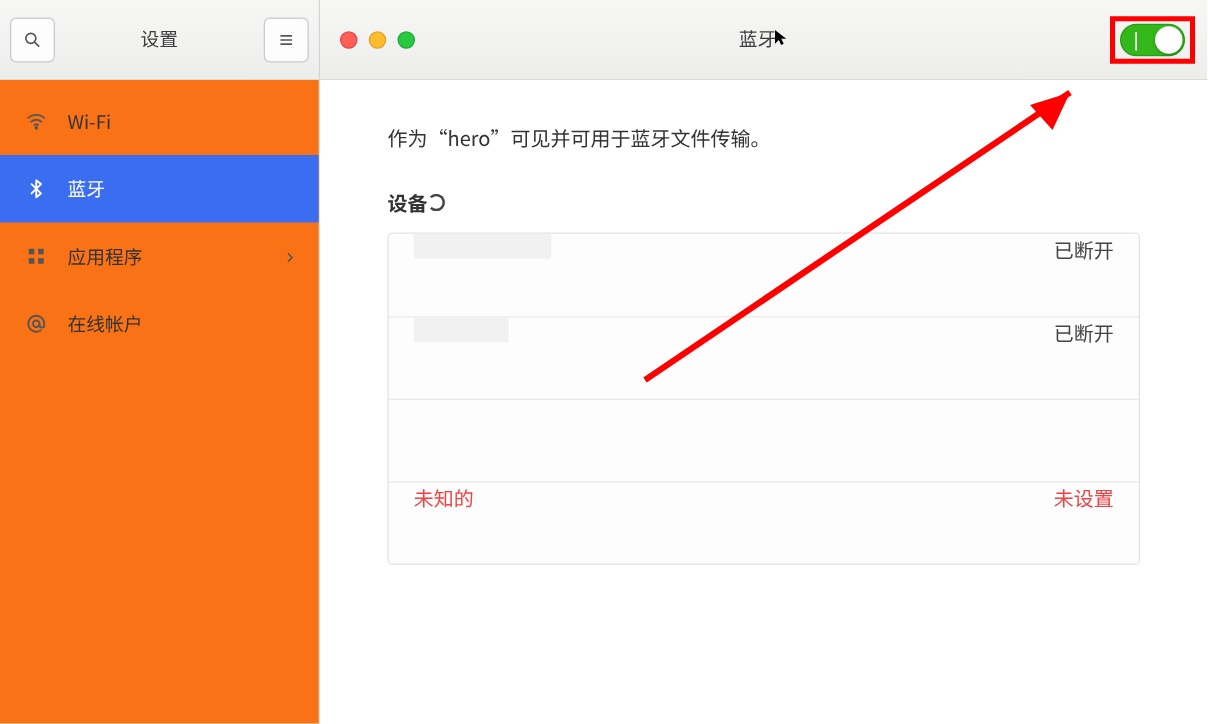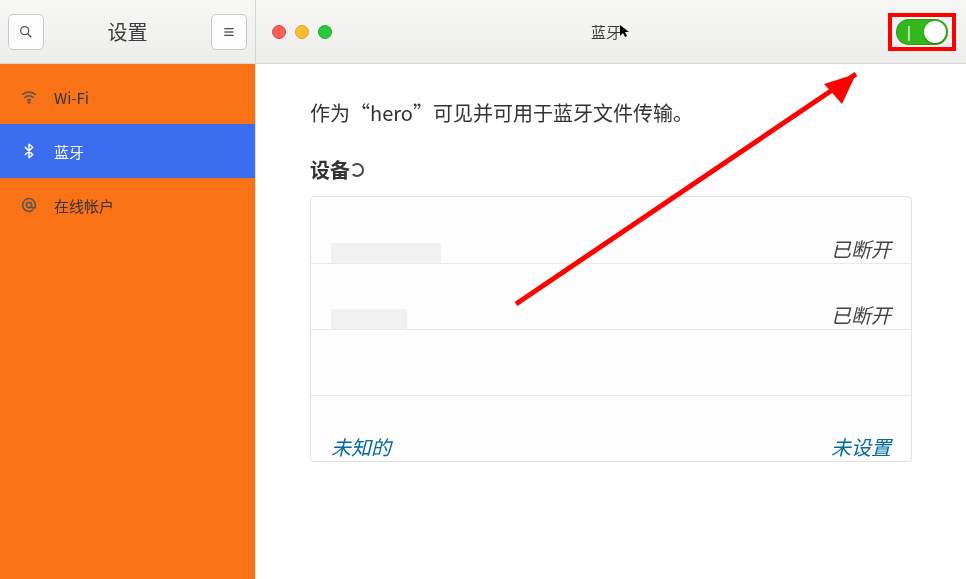--- a/index.html
+++ b/index.html
@@ -12,21 +12,21 @@
   .tb-left { width: 256px; display: flex; align-items: center; padding: 0 8px;
              background: linear-gradient(#f7f7f6,#ededec); border-right: 1px solid #d4d4d4; }
   .tb-right { flex: 1; display: flex; align-items: center; padding: 0 10px;
               background: linear-gradient(#f7f7f6,#ededec); position: relative; }
 
   .icon-btn { width: 36px; height: 36px; border: 1px solid #c9c9c9; border-radius: 5px;
               background: #fdfdfd; display: flex; align-items: center; justify-content: center;
               cursor: pointer; }
   .icon-btn svg { width: 16px; height: 16px; stroke: #555; fill: none; stroke-width: 2; }
 
-  .tb-left-title { flex: 1; text-align: center; font-size: 20px; color: #3c3c3c; }
+  .tb-left-title { flex: 1; text-align: center; font-size: 15px; color: #3c3c3c; }
 
   .traffic-lights { display: flex; gap: 9px; margin-left: 6px; }
   .tl { width: 14px; height: 14px; border-radius: 50%; }
   .tl-red    { background: #ff5f57; border: 1px solid #e24640; }
   .tl-yellow { background: #febc2e; border: 1px solid #e1a124; }
   .tl-green  { background: #28c840; border: 1px solid #1fa833; }
 
   .tb-right-title { position: absolute; left: 0; right: 0; text-align: center;
                     font-size: 15px; color: #3c3c3c; pointer-events: none; }
   .cursor { display:inline-block; margin-left:-2px; }
@@ -44,36 +44,36 @@
 
   .sidebar { width: 256px; border-right: 1px solid #e2e2e2; background: #f97316;
              overflow: hidden; padding-top: 6px; }
   .nav-item { display: flex; align-items: center; height: 54px; padding: 0 18px;
               font-size: 15px; color: #333; cursor: pointer; }
   .nav-item .nav-icon { width: 22px; display: flex; justify-content: center; margin-right: 14px; color:#555; }
   .nav-item.active { background: #3a6df0; color: #fff; }
   .nav-item.active .nav-icon { color: #fff; }
   .nav-item .chev { margin-left: auto; color:#555; }
 
-  .content { flex: 1; padding: 34px 54px 0 54px; font-size: 20px; color:#333;
+  .content { flex: 1; padding: 34px 54px 0 54px; font-size: 16px; color:#333;
              overflow: hidden; position: relative; }
   .intro { margin-bottom: 28px; }
   .section-hdr { display:flex; align-items:center; font-weight:600; margin-bottom:12px; }
   .spinner { width:14px; height:14px; border:2px solid #444; border-left-color:transparent;
              border-radius:50%; display:inline-block; }
 
   .dev-list { border:1px solid #e3e3e3; border-radius:4px; background:#fdfdfd; }
-  .dev-row { display:flex; align-items:flex-end; height:66px; padding:0 20px;
-             border-top:1px solid #e9e9e9;font-style:italic; }
+  .dev-row { display:flex; align-items:flex-start; height:66px; padding:0 20px;
+             border-top:1px solid #e9e9e9; }
   .dev-row:first-child { border-top:none; }
   .dev-name-skel { background:#f1f1f1; border-radius:2px; }
   .skel-a { width:110px; height:20px; }
   .skel-b { width:76px; height:20px; }
   .dev-status { margin-left:auto; color:#444; }
-  .dev-row.muted .dev-status, .dev-row.muted .dev-label { color:#0369a1; }
+  .dev-row.muted .dev-status, .dev-row.muted .dev-label { color:#ef4444; }
   .dev-label { color:#9b9b9b; }
 
   
   .arrow-annot { position:absolute; pointer-events:none; }
 </style>
 </head>
 <body>
 
 <div class="topbar">
 
@@ -139,20 +139,36 @@
             <path d="M7 7 L17 17 L12 21 L12 3 L17 7 L7 17"></path>
           </svg>
       </span>
       <span>蓝牙</span>
     </div>
 
 
 
 
 
+    <div class="nav-item">
+      <span class="nav-icon">
+        <svg width="18" height="18" viewBox="0 0 24 24" fill="currentColor">
+            <rect x="4" y="4" width="6" height="6"></rect>
+            <rect x="14" y="4" width="6" height="6"></rect>
+            <rect x="4" y="14" width="6" height="6"></rect>
+            <rect x="14" y="14" width="6" height="6"></rect>
+          </svg>
+      </span>
+      <span>应用程序</span>
+      <span class="chev">
+        <svg width="10" height="10" viewBox="0 0 24 24" fill="none" stroke="currentColor" stroke-width="3">
+            <polyline points="8 4 16 12 8 20"></polyline>
+          </svg>
+      </span>
+    </div>
 
 
     <div class="nav-item">
       <span class="nav-icon">
         <svg width="18" height="18" viewBox="0 0 24 24" fill="none" stroke="currentColor" stroke-width="2">
             <circle cx="12" cy="12" r="3.5"></circle>
             <path d="M15.5 12 v1.5 a2.5 2.5 0 0 0 5 0 V12 a8.5 8.5 0 1 0 -3 6.5"></path>
           </svg>
       </span>
       <span>在线帐户</span>

